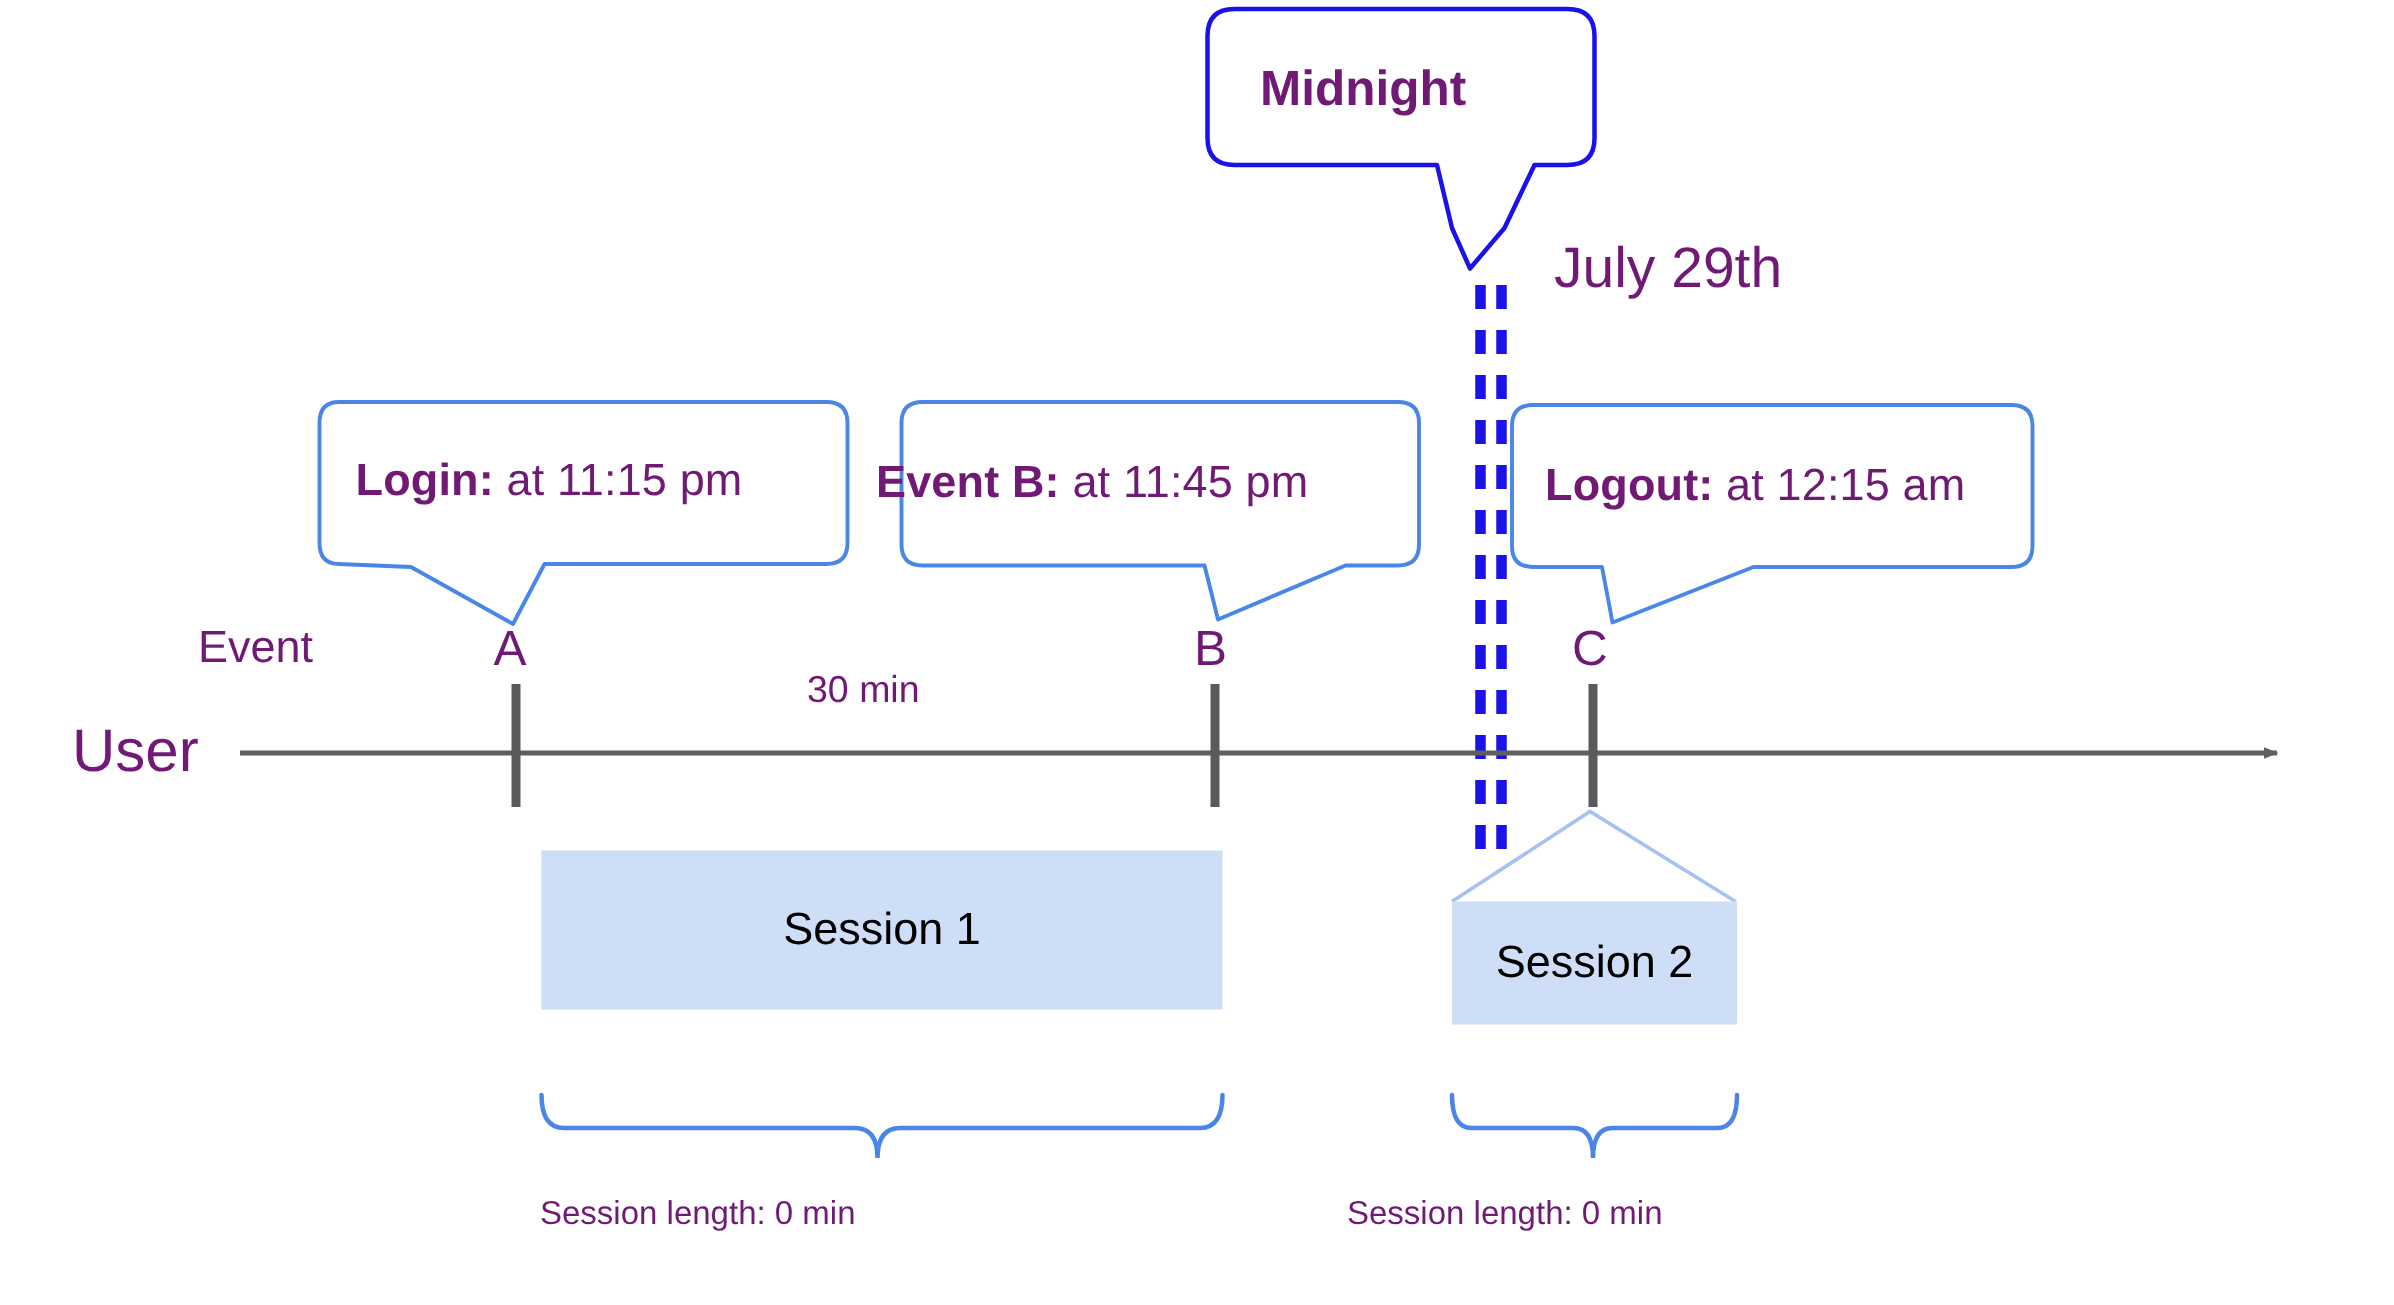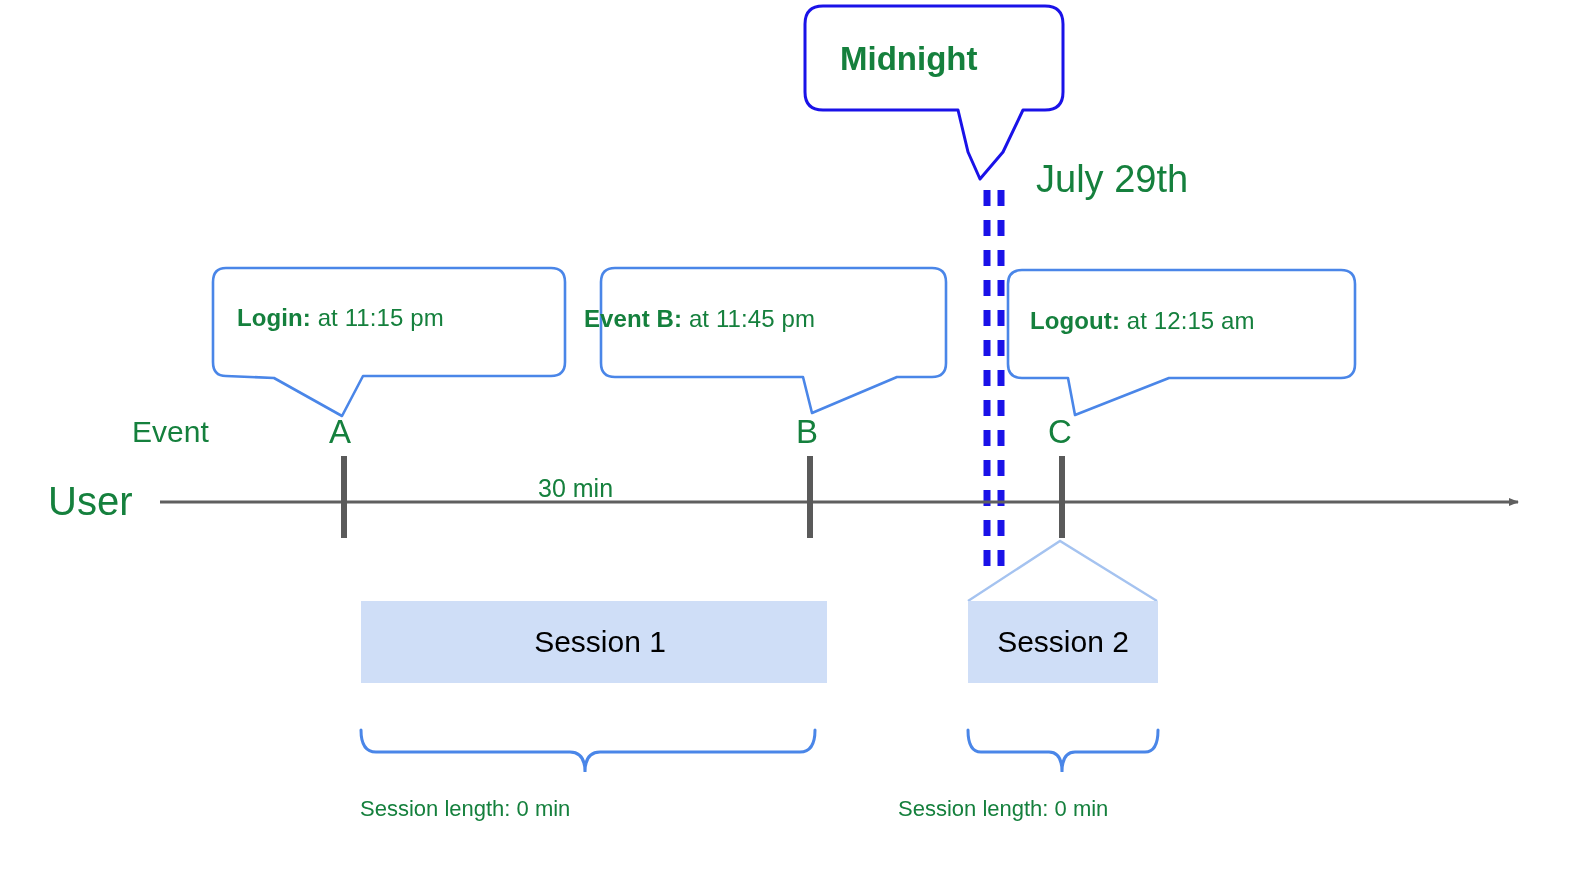--- a/index.html
+++ b/index.html
@@ -21,45 +21,45 @@
   }
   #vector-layer {
     position: absolute;
     left: 0;
     top: 0;
     width: 1596px;
     height: 870px;
   }
   .txt {
     position: absolute;
-    color: #15803d;
+    color: #701a75;
     white-space: nowrap;
     line-height: 1;
   }
   
   .bubble-text {
-    font-size: 24px;
+    font-size: 30px;
     letter-spacing: 0.1px;
   }
   .bubble-text .lead {
     font-weight: bold;
   }
   .bubble-midnight-text {
     font-size: 33px;
     font-weight: bold;
   }
   
   .date-label {
     font-size: 38px;
   }
   
   .user-label { font-size: 40px; }
   .events-label { font-size: 30px; }
   .event-letter { font-size: 33px; }
-  .gap-label { font-size: 25px; margin-top: 28px; }
+  .gap-label { font-size: 25px; }
   
   .session-box {
     position: absolute;
     background: #cfdef7;
     display: flex;
     align-items: center;
     justify-content: center;
   }
   .session-box span {
     font-size: 30px;
@@ -212,21 +212,21 @@
   <div class="txt event-letter" style="left:329px; top:415px;">A</div>
 
   <div class="txt event-letter" style="left:796px; top:415px;">B</div>
 
   <div class="txt event-letter" style="left:1048px; top:415px;">C</div>
 
   <div class="txt gap-label" style="left:538px; top:448px;">30 min</div>
 
   <div class="txt user-label" style="left:48px; top:481px;text-align:right;">User</div>
 
-  <div class="session-box" style="left:361px; top:601px; width:454px; height:82px;padding-left:12px;">
+  <div class="session-box" style="left:361px; top:567px; width:454px; height:106px;">
     <span>Session 1</span>
   </div>
 
   <div class="session-box" style="left:968px; top:601px; width:190px; height:82px;">
     <span>Session 2</span>
   </div>
 
   <div class="txt session-length" style="left:360px; top:798px;">Session length: 0 min</div>
 
   <div class="txt session-length" style="left:898px; top:798px;">Session length: 0 min</div>

